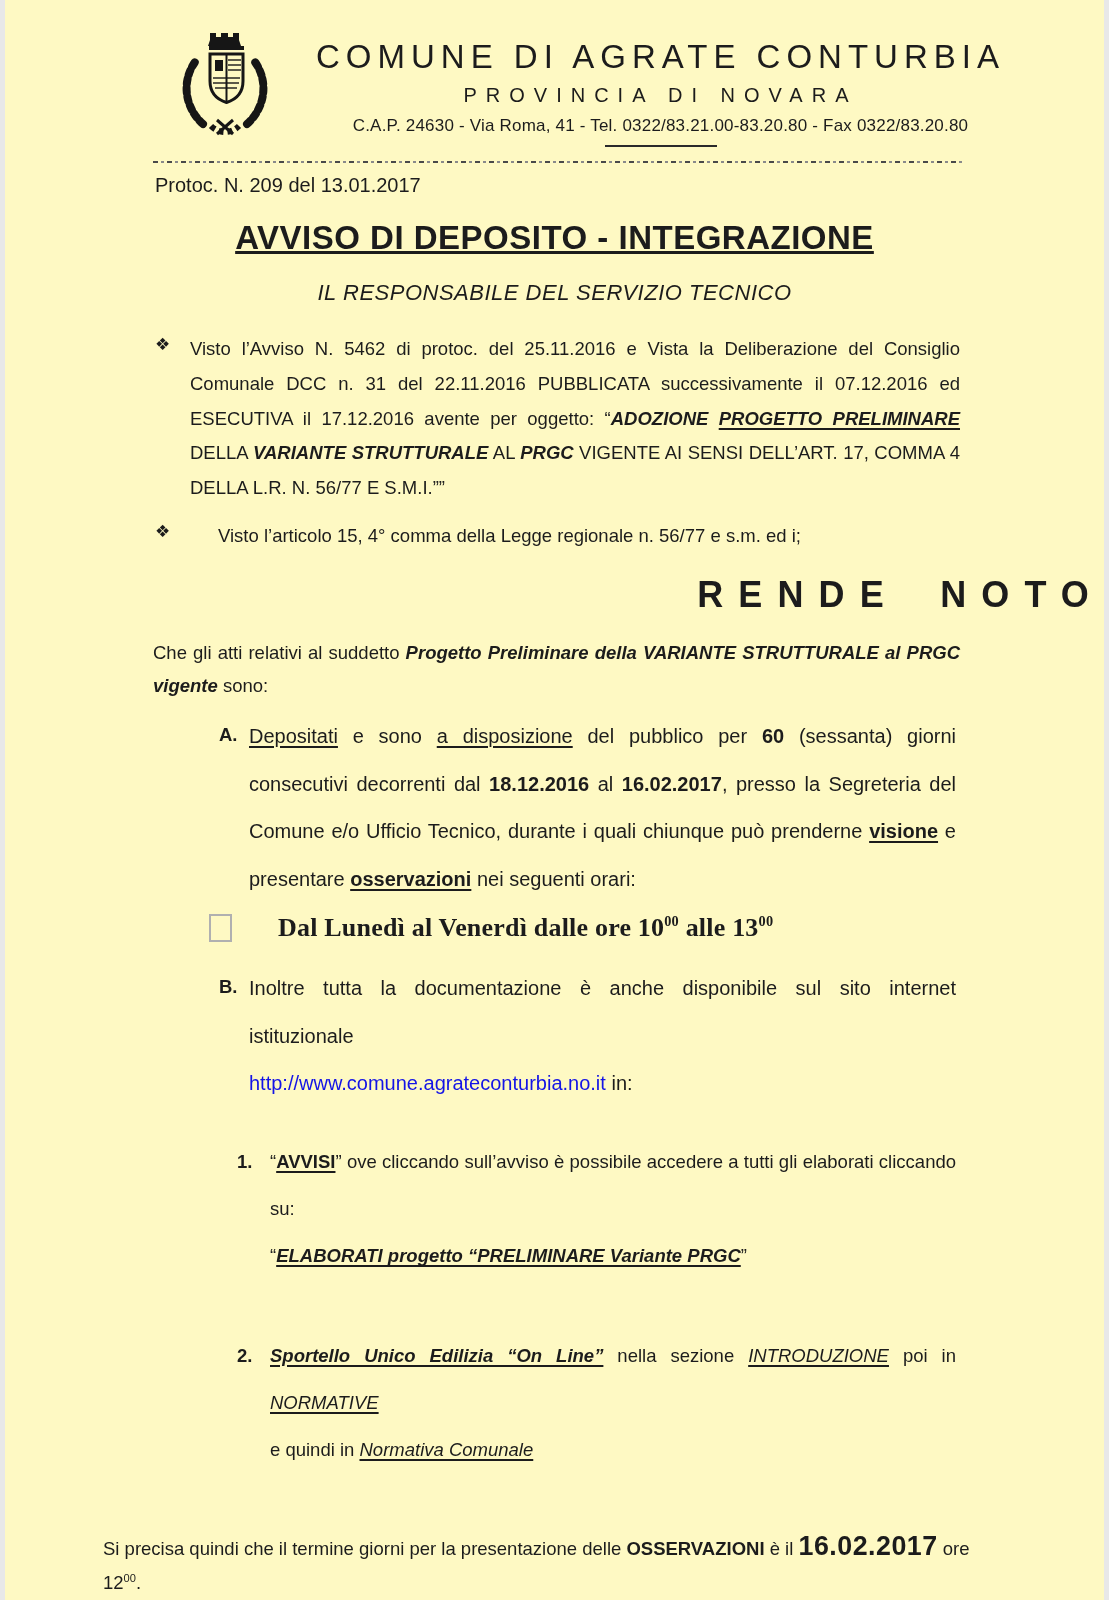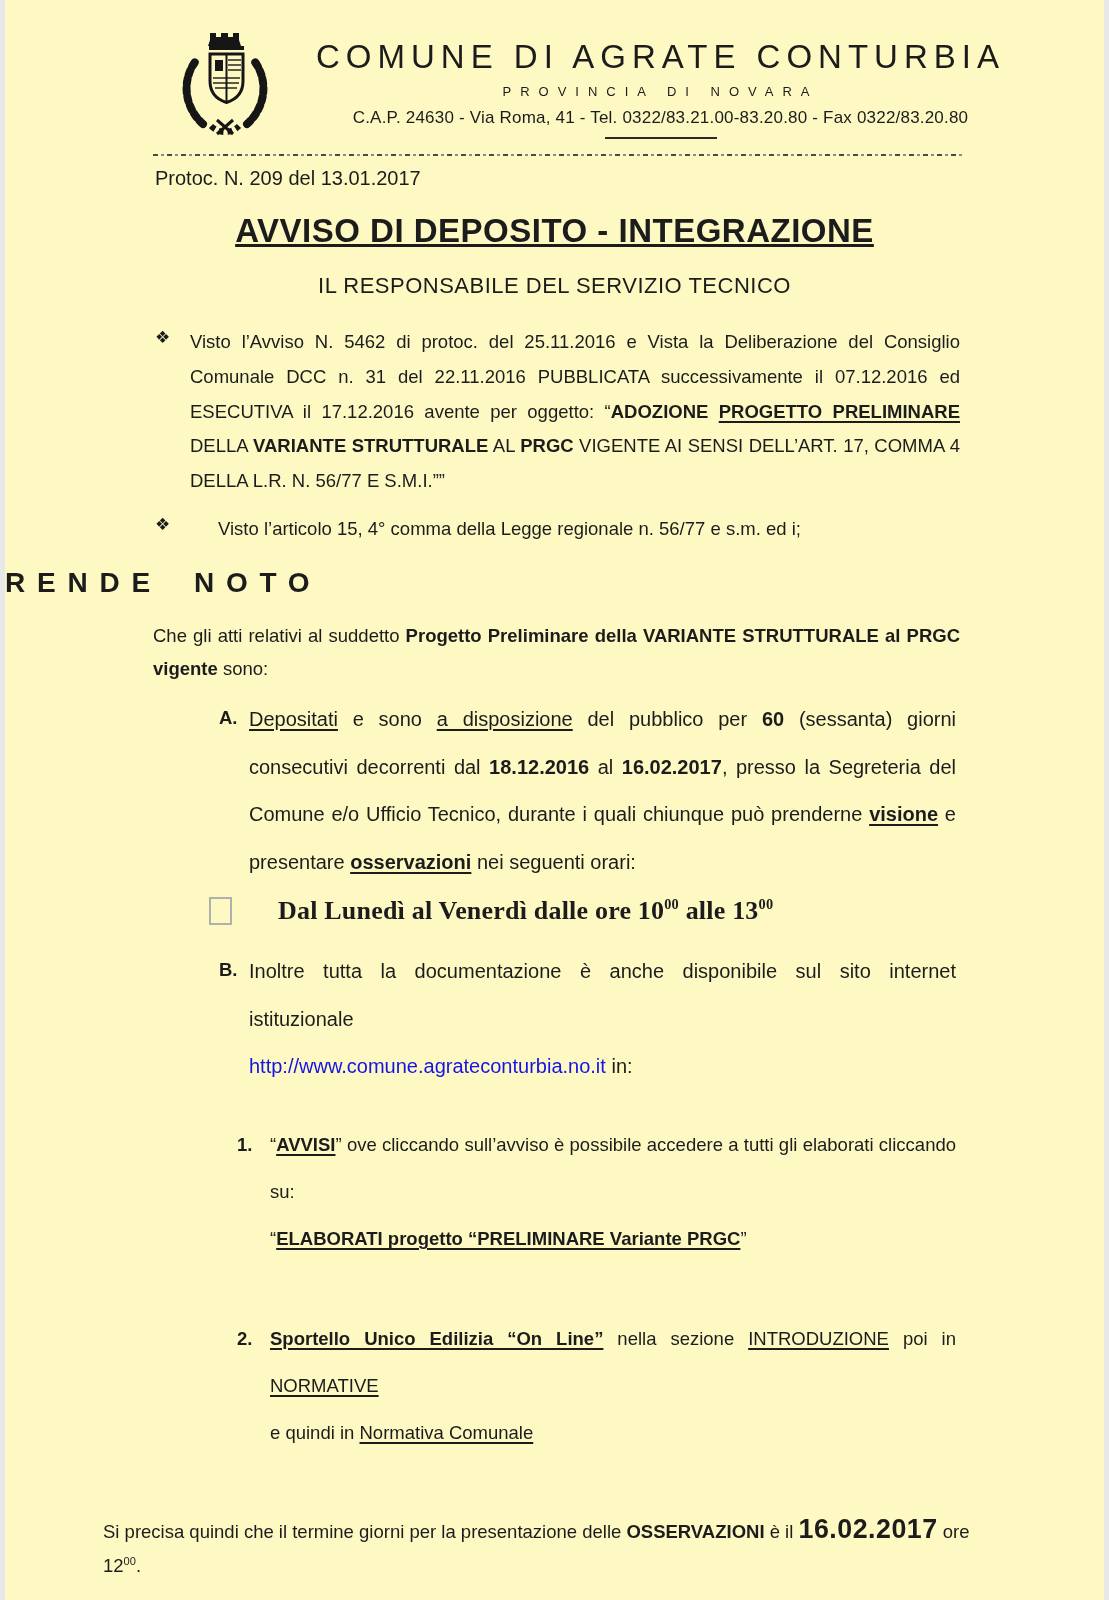--- a/index.html
+++ b/index.html
@@ -10,57 +10,57 @@
     background:#fef9c3;
     overflow:hidden;
     color:var(--ink,#1c1c1c);
     font-family:"Liberation Sans","DejaVu Sans",sans-serif;
   }
   
   .letterhead{display:flex;align-items:flex-start;padding:26px 60px 0 168px;}
   .crest{width:104px;height:114px;flex:0 0 auto;}
   .head-text{flex:1;text-align:center;padding-top:12px;}
   .muni{font-size:33px;letter-spacing:6px;white-space:nowrap;}
-  .prov{font-size:13px;letter-spacing:9px;margin-top:8px;}
+  .prov{font-size:20px;letter-spacing:9px;margin-top:8px;}
   .addr{font-size:17px;margin-top:9px;letter-spacing:.2px;}
   .addr-underline{width:112px;border-bottom:2px solid #2a2a2a;margin:9px auto 0;}
   .rule-dashed{
     height:3px;margin:14px 142px 0 148px;
     background-image:repeating-linear-gradient(90deg,#4a4a4a 0 5px,transparent 5px 8px,#8a8a8a 8px 11px,transparent 11px 14px);
     background-size:100% 2px;background-repeat:no-repeat;background-position:0 0;
   }
   
   .protocol{margin:10px 0 0 150px;font-size:20px;}
   .doc-title{margin-top:22px;text-align:center;font-size:33px;font-weight:bold;letter-spacing:.5px;text-decoration:underline;}
-  .doc-subtitle{margin-top:23px;text-align:center;font-size:22px;letter-spacing:.5px;}
+  .doc-subtitle{margin-top:23px;text-align:center;font-size:22px;font-style:italic;letter-spacing:.5px;}
   .premise{display:flex;margin:26px 144px 0 150px;}
   .premise + .premise{margin-top:13px;}
   .premise .marker{width:35px;font-size:17px;flex:0 0 auto;padding-top:2px;}
   .premise .marker.wide{width:63px;}
   .premise .ptext{flex:1;font-size:18.5px;line-height:1.88;text-align:justify;}
-  .rende{margin-top:20px;text-align:left;font-size:28px;font-weight:bold;letter-spacing:.42em;word-spacing:.45em;}
+  .rende{margin-top:20px;text-align:right;font-size:36px;font-weight:bold;letter-spacing:.42em;word-spacing:.45em;}
   .intro{margin:20px 144px 0 148px;font-size:18.5px;line-height:1.82;text-align:justify;}
   .lettered{display:flex;margin:10px 148px 0 214px;}
   .lettered .label{width:30px;font-weight:bold;font-size:18.5px;line-height:2.38;flex:0 0 auto;}
   .lettered .ltext{flex:1;font-size:20px;line-height:2.38;text-align:justify;}
   
   .schedule{margin:10px 0 0 204px;text-align:right;}
   .sched-row{display:flex;align-items:center;margin-top:9px;}
   .checkbox{width:19px;height:24px;border:2px solid #b0b0b0;flex:0 0 auto;margin-right:46px;}
   .sched-text{font-family:"Liberation Serif","DejaVu Serif",serif;font-weight:bold;font-size:26px;letter-spacing:.2px;}
   .sched-text .st-sup{font-size:.55em;}
   
   .numbered{display:flex;margin:30px 148px 0 232px;}
   .numbered + .numbered{margin-top:52px;}
   .numbered .num{width:33px;font-weight:bold;font-size:18.5px;line-height:2.55;flex:0 0 auto;}
   .numbered .ntext{flex:1;font-size:18.5px;line-height:2.55;text-align:justify;}
   .deadline{margin:52px 95px 0 98px;font-size:18.5px;line-height:1.6;}
   
   .st-b{font-weight:bold;}
-  .st-i{}
+  .st-i{font-style:italic;}
   .st-u{text-decoration:underline;text-decoration-thickness:2px;text-underline-offset:3px;}
   .st-sup{vertical-align:super;font-size:.6em;line-height:0;}
   .st-link{color:var(--link,#1414e6);}
   .st-big{font-size:1.45em;letter-spacing:.5px;}
   .st-wsp{word-spacing:.42em;}
 </style>
 </head>
 <body>
 
 <div class="page">

